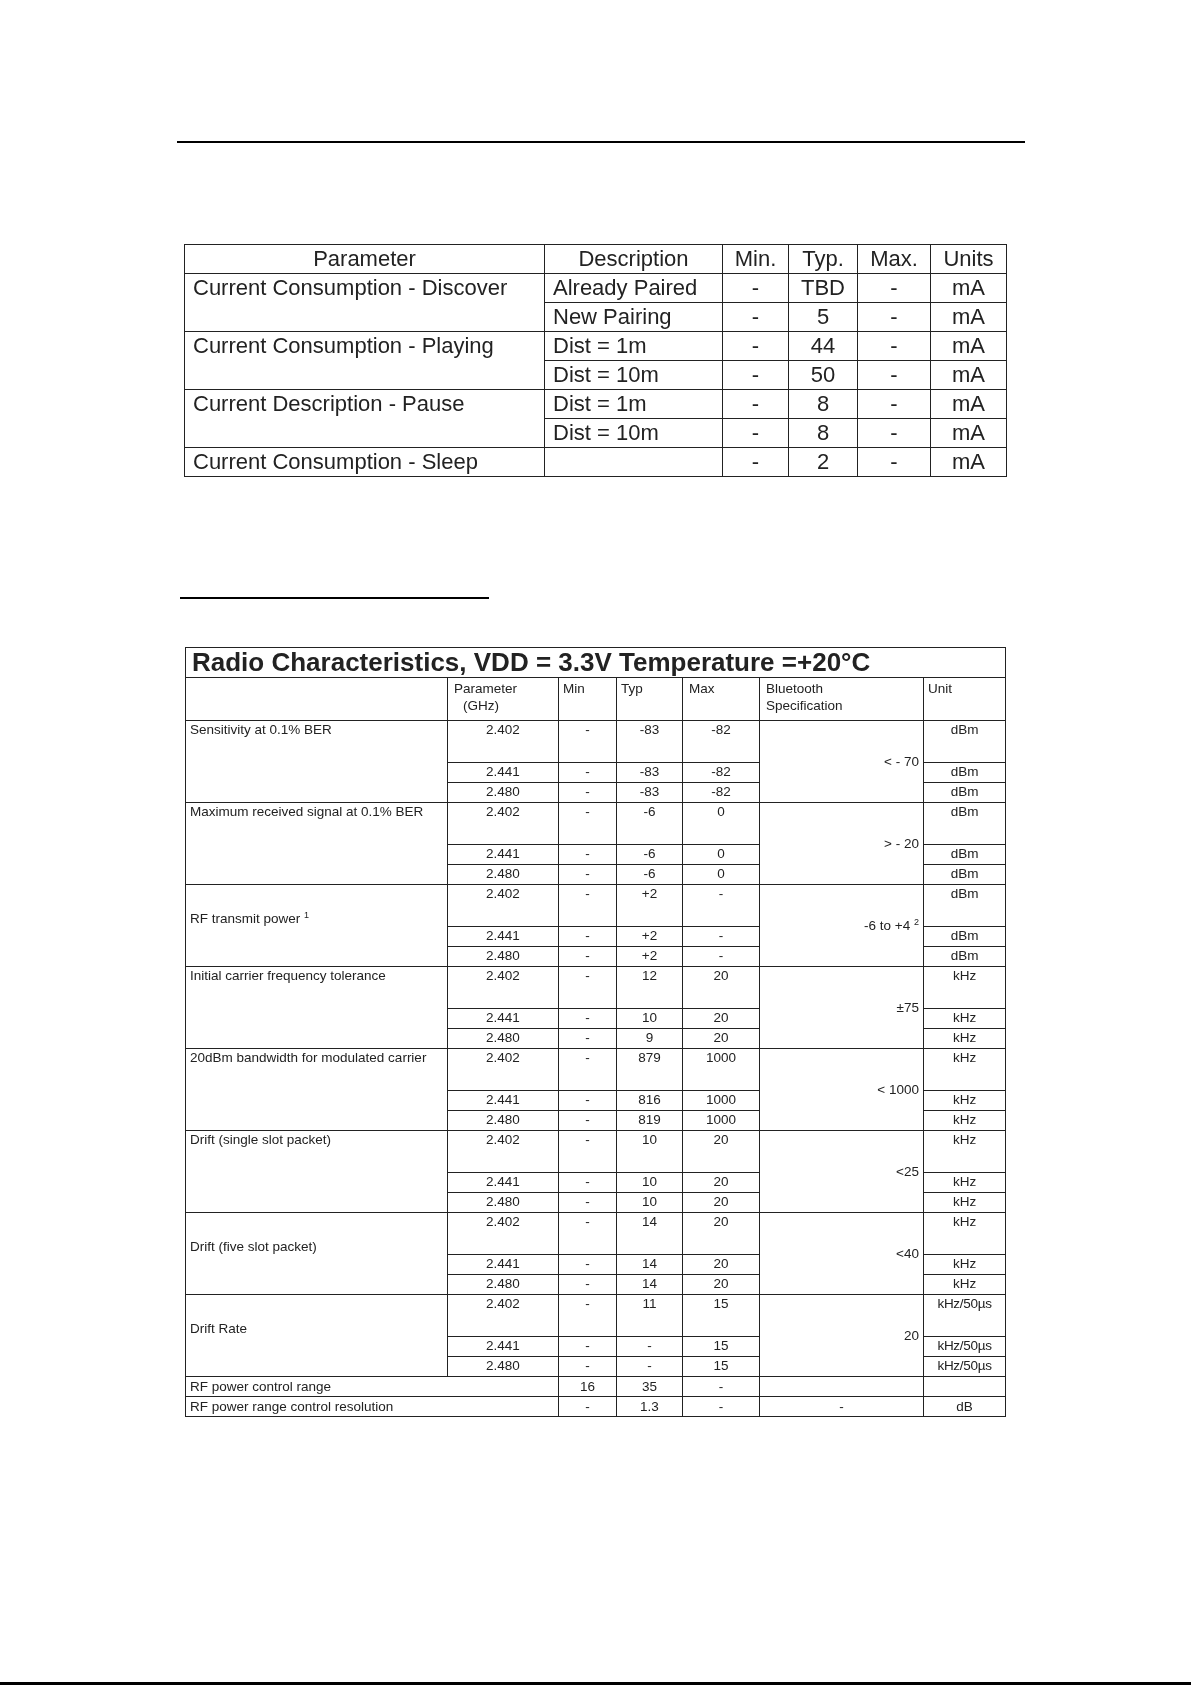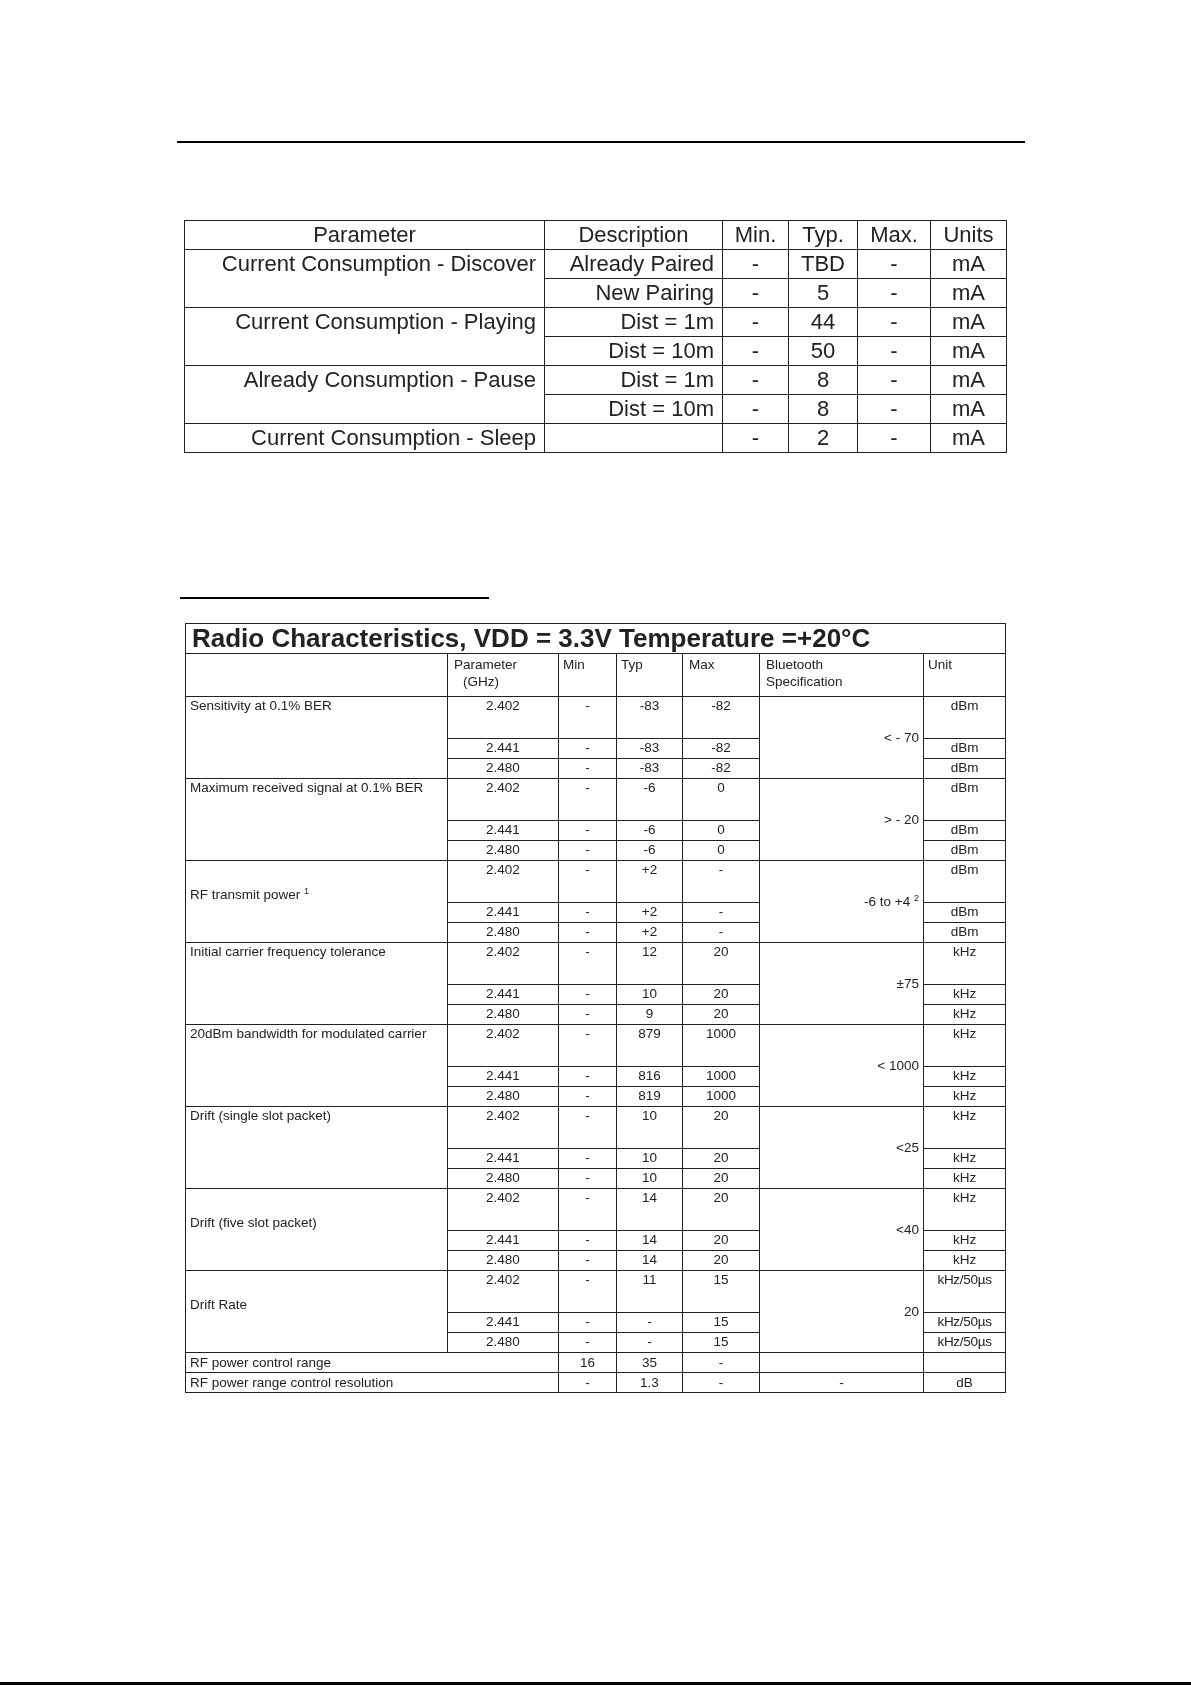--- a/index.html
+++ b/index.html
@@ -3,27 +3,27 @@
 <meta charset="utf-8">
 <style>
   html, body { margin: 0; padding: 0; background: #ffffff; }
   body { width: 1191px; height: 1685px; position: relative; overflow: hidden;
          font-family: "Liberation Sans", sans-serif; color: #111; }
   .hr-top { position: absolute; left: 177px; top: 141px; width: 848px; height: 2px; background: #000; }
   .hr-sub { position: absolute; left: 180px; top: 597px; width: 309px; height: 1.5px; background: #000; }
   .hr-bottom { position: absolute; left: 0; top: 1682px; width: 1191px; height: 3px; background: #000; }
 
   
-  table { border-collapse: collapse; position: absolute; table-layout: fixed; }
+  table { border-collapse: collapse; position: absolute; table-layout: fixed; margin-top: 24px; }
   #t1 { left: 184px; top: 220px; width: 822px; }
   #t1 td, #t1 th { border: 1.5px solid #222; font-weight: normal; font-size: 22px; padding: 0 8px;
                    white-space: nowrap; line-height: 28px; height: 28px; color: #222; }
   #t1 th { text-align: center; }
   #t1 td.c { text-align: center; }
-  #t1 td.l { text-align: right; vertical-align: top; }
+  #t1 td.l { text-align: left; vertical-align: top; }
 
   
   #t2 { left: 185px; top: 623px; width: 820px; }
   #t2 td { border: 1.5px solid #222; font-size: 13.5px; padding: 0 4px; white-space: nowrap; color: #222;
            vertical-align: top; line-height: 17px; }
   #t2 td.title { font-size: 26px; font-weight: bold; height: 29px; line-height: 29px; padding-left: 6px;
                  vertical-align: middle; }
   #t2 tr.hdr td { height: 40px; font-size: 13.5px; line-height: 17px; padding-top: 2px; }
   #t2 td.freqhdr { font-size: 11px; line-height: 14px; padding-left: 6px; }
   #t2 td.unithdr { font-family: Liberation Sans, sans-serif; font-size: 14px; }
@@ -85,21 +85,21 @@
         <td class="c">mA</td>
       </tr>
       <tr>
         <td class="l" style="vertical-align: middle;">Dist = 10m</td>
         <td class="c">-</td>
         <td class="c">50</td>
         <td class="c">-</td>
         <td class="c">mA</td>
       </tr>
       <tr>
-        <td class="l" rowspan="2">Already Consumption - Pause</td>
+        <td class="l" rowspan="2">Current Description - Pause</td>
         <td class="l" style="vertical-align: middle;">Dist = 1m</td>
         <td class="c">-</td>
         <td class="c">8</td>
         <td class="c">-</td>
         <td class="c">mA</td>
       </tr>
       <tr>
         <td class="l" style="vertical-align: middle;">Dist = 10m</td>
         <td class="c">-</td>
         <td class="c">8</td>

